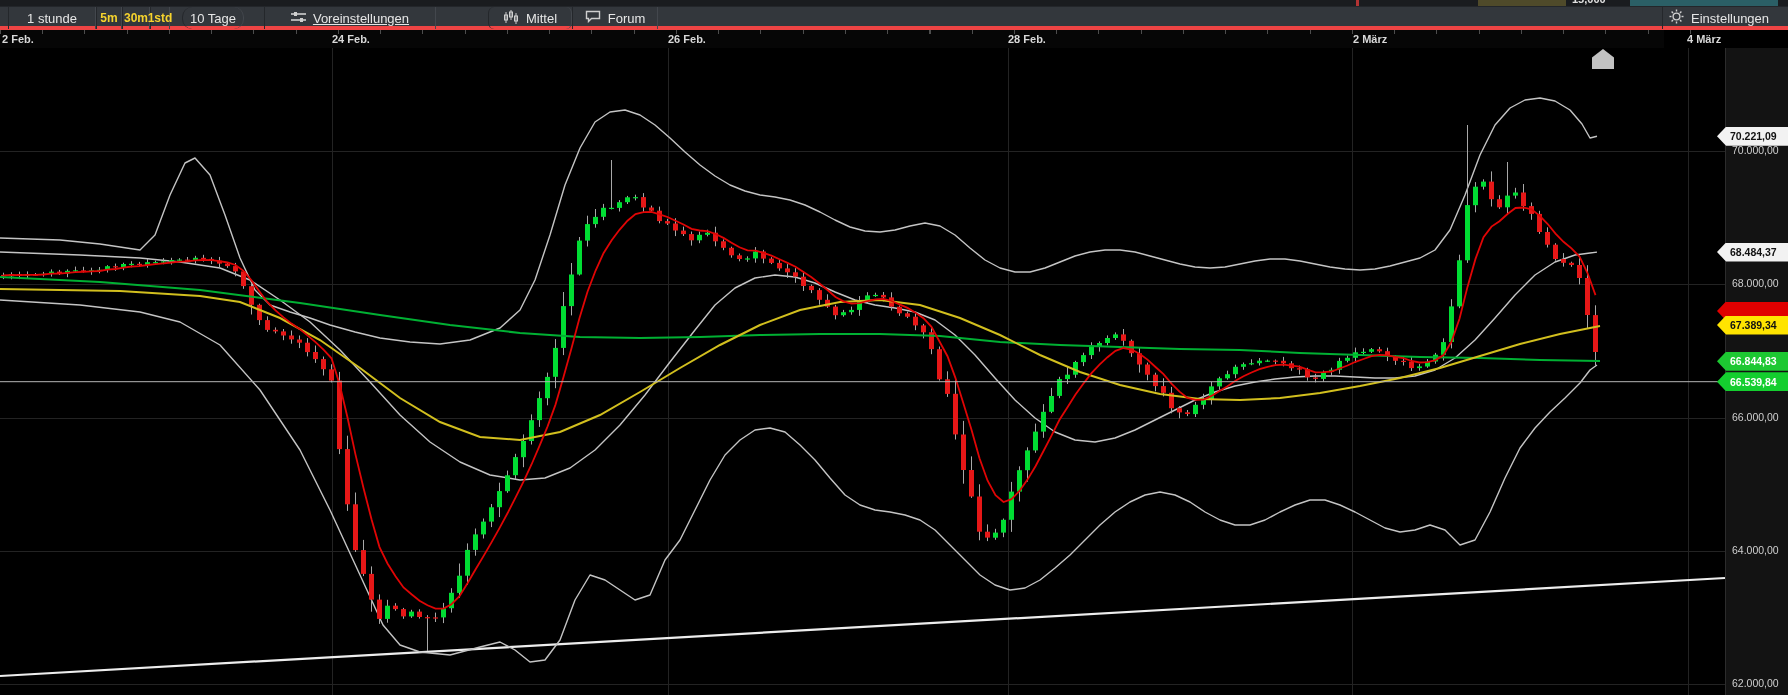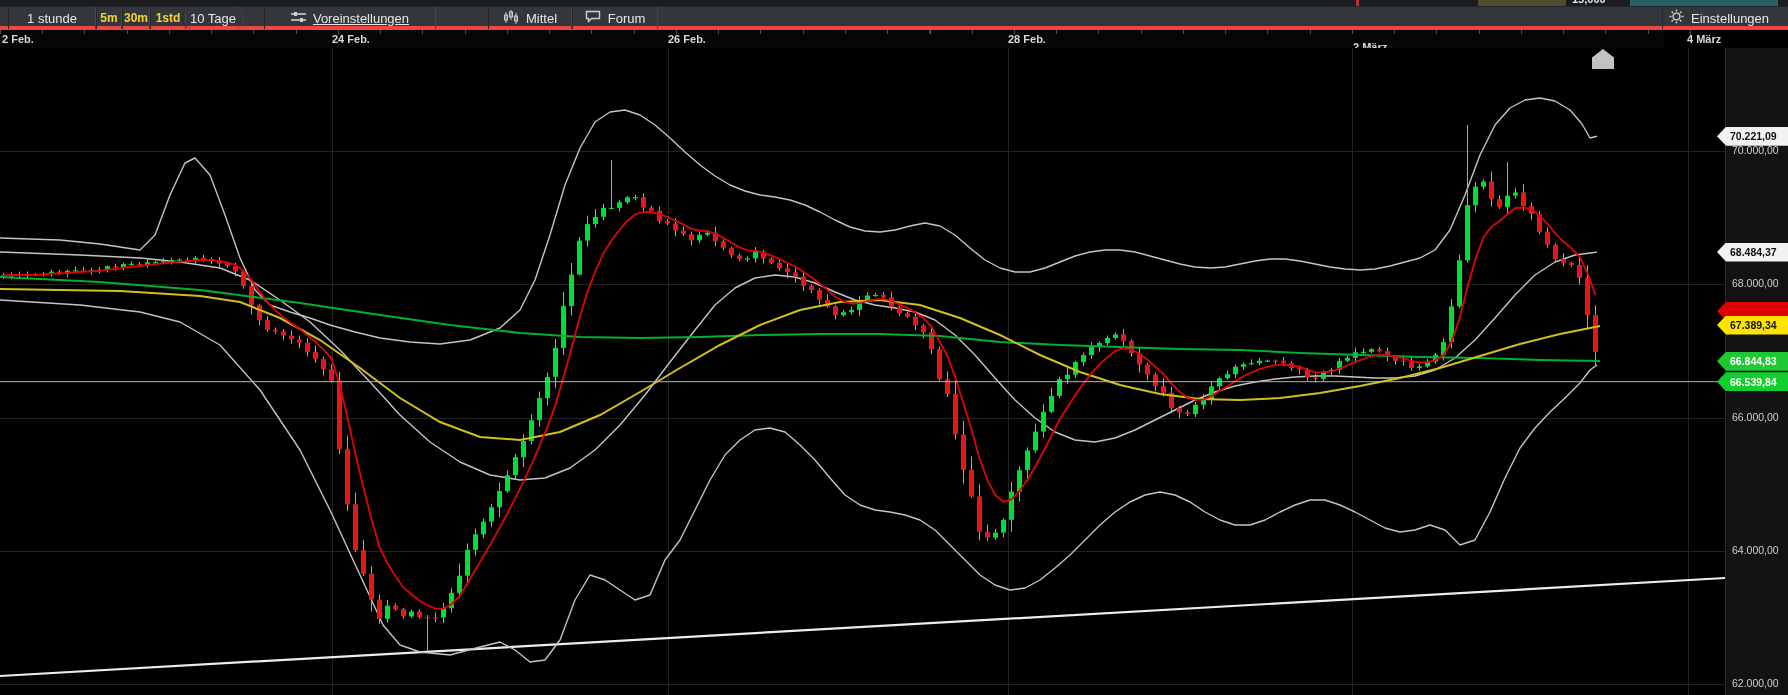--- a/index.html
+++ b/index.html
@@ -48,40 +48,40 @@
 <div id="toolbar">
   <div class="tbtn" style="left:8px;width:88px;">
     <span>1 stunde</span>
   </div>
   <div class="tbtn yellow" style="left:96px;width:26px;text-align:right;">
     <span>5m</span>
   </div>
   <div class="tbtn yellow" style="left:122px;width:28px;">
     <span>30m</span>
   </div>
-  <div class="tbtn yellow" style="left:150px;width:36px;">
+  <div class="tbtn yellow" style="left:150px;width:20px;">
     <span>1std</span>
   </div>
   <div class="tbtn" style="left:182px;width:62px;border-radius:10px;">
     <span>10 Tage</span>
   </div>
   <div class="tbtn" style="left:264px;width:172px;text-decoration:underline;">
     <span>
       <svg width="15" height="12" viewBox="0 0 15 12">
           <g stroke="#cfcfcf" stroke-width="1.6" fill="none">
         <line x1="0" y1="3" x2="15" y2="3"></line>
             <line x1="0" y1="9" x2="15" y2="9"></line>
         <rect x="3" y="1" width="3" height="4" fill="#cfcfcf" stroke="none"></rect>
         <rect x="9" y="7" width="3" height="4" fill="#cfcfcf" stroke="none"></rect>
           </g>
         </svg>
     </span>
     <span>Voreinstellungen</span>
   </div>
-  <div class="tbtn" style="left:488px;width:84px;">
+  <div class="tbtn" style="left:488px;width:84px;border-radius:6px;">
     <span>
       <svg width="16" height="14" viewBox="0 0 16 14">
           <g stroke="#cfcfcf" stroke-width="1" fill="none">
         <line x1="3" y1="2" x2="3" y2="13"></line>
             <rect x="1.5" y="5" width="3" height="5"></rect>
         <line x1="8" y1="0" x2="8" y2="10"></line>
             <rect x="6.5" y="2" width="3" height="5"></rect>
         <line x1="13" y1="3" x2="13" y2="14"></line>
             <rect x="11.5" y="6" width="3" height="5"></rect>
           </g>
@@ -116,21 +116,21 @@
     <span>Einstellungen</span>
   </div>
 </div>
 
 <div id="date-row">
   <div class="ticks"></div>
 <div class="dlabel" style="left: 2px;">2 Feb.</div>
     <div class="dlabel" style="left: 332px;">24 Feb.</div>
     <div class="dlabel" style="left: 668px;">26 Feb.</div>
     <div class="dlabel" style="left: 1008px;">28 Feb.</div>
-    <div class="dlabel" style="left: 1353px; margin-top: 8px;">2 März</div>
+    <div class="dlabel" style="left: 1353px;">2 März</div>
     <div class="dlabel" style="left: 1687px;">4 März</div>
   </div>
 
 <div id="chart-wrap">
   <svg id="chart-svg" width="1725" height="647" viewBox="0 0 1725 647">
       <g stroke="#232323" stroke-width="1">
         <line x1="332.5" y1="0" x2="332.5" y2="647"></line>
         <line x1="668.5" y1="0" x2="668.5" y2="647"></line>
         <line x1="1008.5" y1="0" x2="1008.5" y2="647"></line>
         <line x1="1352.5" y1="0" x2="1352.5" y2="647"></line>

